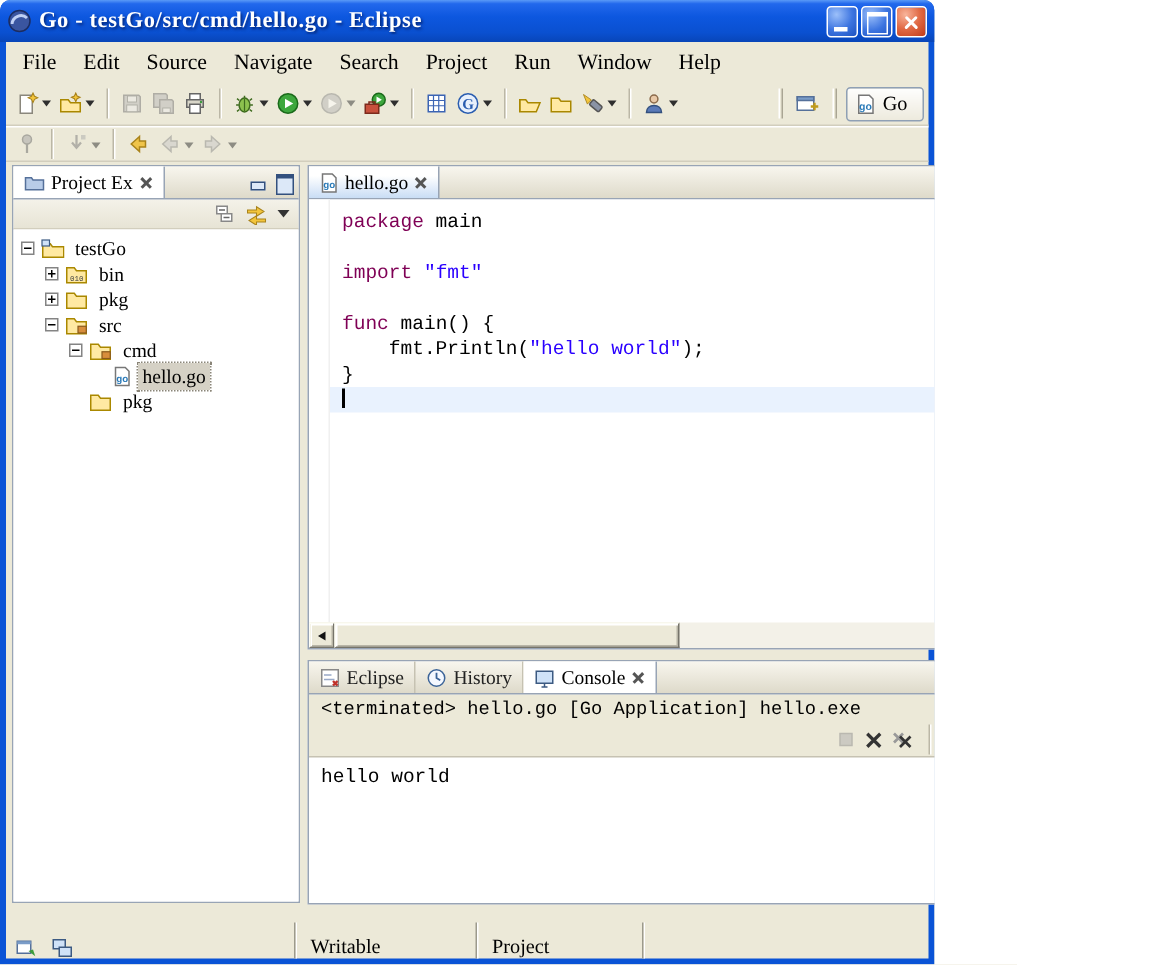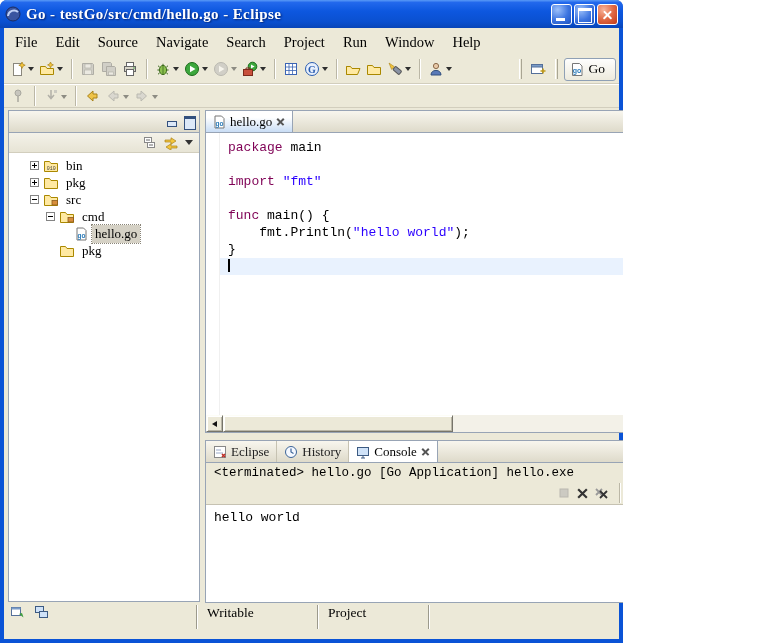--- a/index.html
+++ b/index.html
@@ -74,21 +74,21 @@
 .sthumb{position:absolute;background:#ECE9D8;border:1px solid;border-color:#FDFDF6 #76746A #76746A #FDFDF6;box-shadow:inset 1px 1px 0 #fff,inset -1px -1px 0 #B8B5A6}
 .tri-up{width:0;height:0;border-left:3.5px solid transparent;border-right:3.5px solid transparent;border-bottom:5px solid #111}
 .tri-down{width:0;height:0;border-left:3.5px solid transparent;border-right:3.5px solid transparent;border-top:5px solid #111}
 .tri-left{width:0;height:0;border-top:3.5px solid transparent;border-bottom:3.5px solid transparent;border-right:5px solid #111}
 .tri-right{width:0;height:0;border-top:3.5px solid transparent;border-bottom:3.5px solid transparent;border-left:5px solid #111}
 .cstatus{height:19px;display:flex;align-items:center;padding-left:8px;font-family:"Liberation Mono","DejaVu Sans Mono",monospace;font-size:12.5px;background:#ECE9D8}
 .ctools{height:22px;display:flex;align-items:center;justify-content:flex-end;gap:5px;padding-right:5px;background:#ECE9D8}
 .cbtn{display:flex;align-items:center}
 .cout{position:absolute;left:0;right:0;top:63px;bottom:0;background:#fff;border-top:1px solid #C6C2B2}
 .cout-text{position:absolute;left:0;top:0;right:17px;bottom:0;padding:5px 8px;font-family:"Liberation Mono","DejaVu Sans Mono",monospace;font-size:13px}
-.statusbar{position:absolute;left:4px;right:4px;top:605px;height:34px;display:flex;align-items:flex-start;font-size:13.5px;padding-left:6px}
+.statusbar{position:absolute;left:4px;right:4px;top:605px;height:34px;display:flex;align-items:flex-end;font-size:13.5px;padding-left:6px}
 .sbicons{display:flex;gap:9px;align-items:center;width:186px}
 .ssep{width:2px;height:24px;border-left:1px solid #9C9A8C;border-right:1px solid #fff;margin-right:9px;flex:none}
 .sfield{flex:none}
 .sfield.w1{width:110px}
 .sfield.w2{width:100px}
 </style>
 </head>
 <body>
 
 <div class="window">
@@ -283,20 +283,27 @@
     <span class="tbtn dis">
         <svg width="16" height="16" viewBox="0 0 16 16">
           <path d="M7 3l5.5 5L7 13v-3H3V6h4z" fill="#C9C6BB" stroke="#8A877C"></path>
         </svg>
         <span class="dd"></span>
       </span>
   </div>
 
   <div class="panel explorer">
     <div class="tabrow">
+      <span class="tab sel">
+        <svg width="14" height="14" viewBox="0 0 14 14">
+            <path d="M1 3.5h4l1 1.5h7v6.5H1z" fill="#B8CCE8" stroke="#55709A"></path>
+          </svg>
+        <span>Project Ex</span>
+        <span class="tclose"></span>
+      </span>
       <span class="pctl">
         <span class="ic-min"></span>
         <span class="ic-max"></span>
       </span>
     </div>
     <div class="viewbar">
       <span class="cbtn">
           <svg width="14" height="14" viewBox="0 0 14 14">
             <rect x="1.5" y="1.5" width="7" height="5" fill="#fff" stroke="#888"></rect>
             <rect x="4.5" y="6.5" width="7" height="5" fill="#fff" stroke="#888"></rect>
@@ -305,20 +312,30 @@
         </span>
       <span class="cbtn">
           <svg width="14" height="14" viewBox="0 0 14 14">
             <path d="M1 4h6V1.8L12 5 7 8.2V6H1z" fill="#F3C53C" stroke="#A9831B" stroke-width=".7"></path>
             <path d="M13 10H7V7.8L2 11l5 3.2V12h6z" fill="#F3C53C" stroke="#A9831B" stroke-width=".7"></path>
           </svg>
         </span>
       <span class="vmenu"></span>
     </div>
     <div class="tree">
+      <div class="trow">
+        <span class="exp"></span>
+        <span class="ticon">
+            <svg width="16" height="14" viewBox="0 0 16 14">
+              <path d="M1.5 3.5h5l1.5 2h7.5v7h-14z" fill="#FFE9A2" stroke="#AA8800"></path>
+              <rect x="1" y="1" width="5" height="4" fill="#CFE2F8" stroke="#3C5A82" stroke-width=".8"></rect>
+            </svg>
+          </span>
+        <span class="tlabel">testGo</span>
+      </div>
       <div class="trow">
         <span class="ind"></span>
         <span class="exp plus"></span>
         <span class="ticon">
             <svg width="16" height="14" viewBox="0 0 16 14">
               <path d="M1.5 2.5h5l1.5 2h6.5v8h-13z" fill="#FFE9A2" stroke="#AA8800"></path>
               <text x="8.2" y="11" text-anchor="middle" font-size="5" fill="#444" font-family="Liberation Mono,monospace">010</text>
             </svg>
           </span>
         <span class="tlabel">bin</span>

